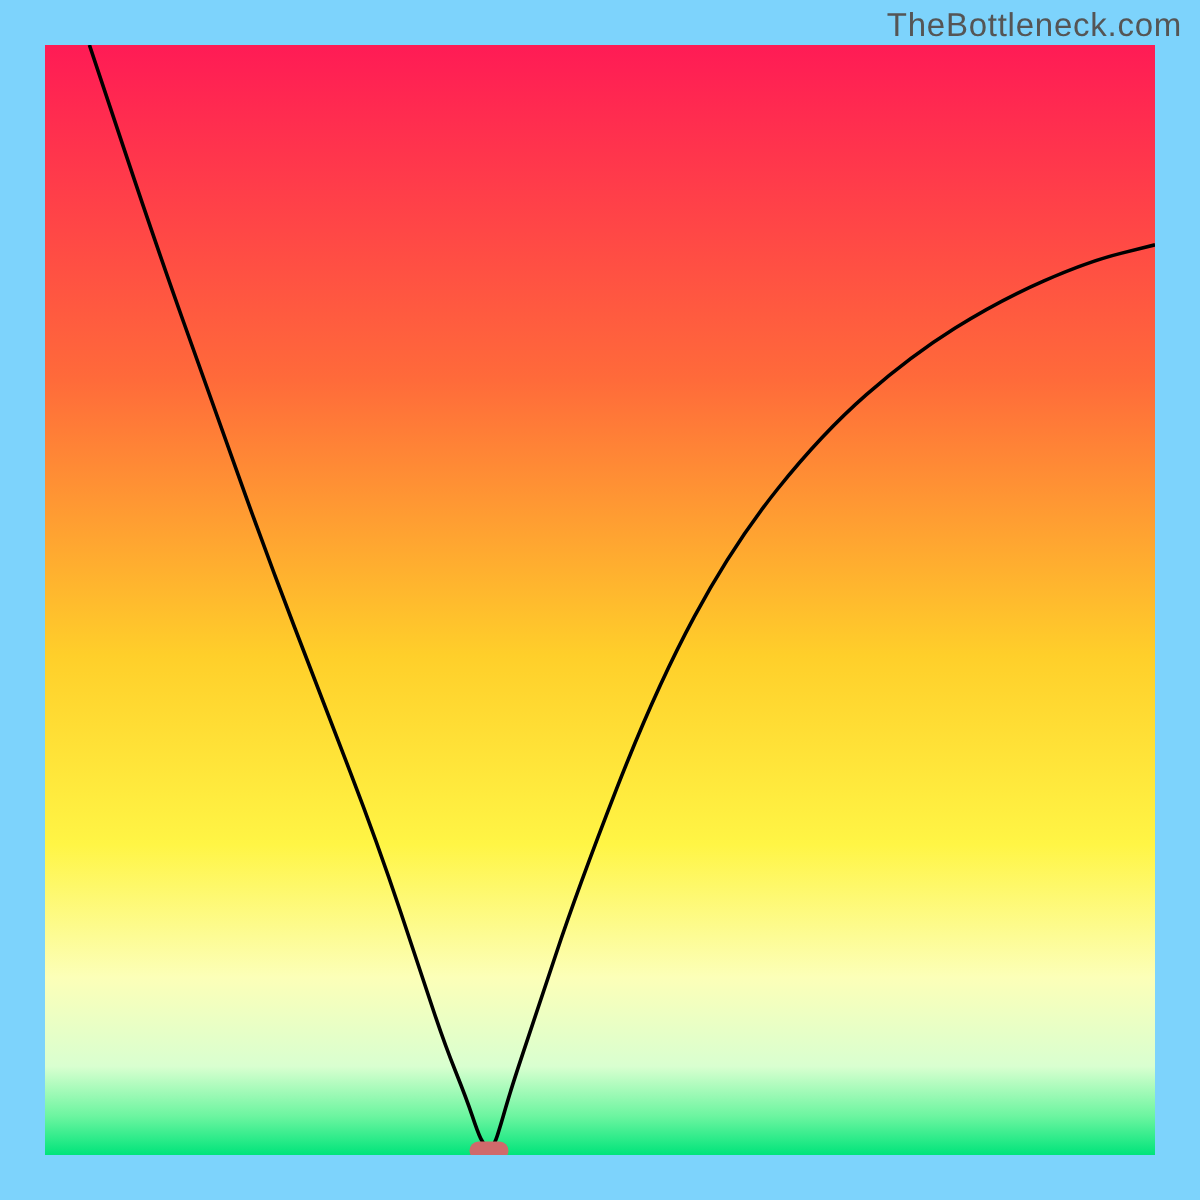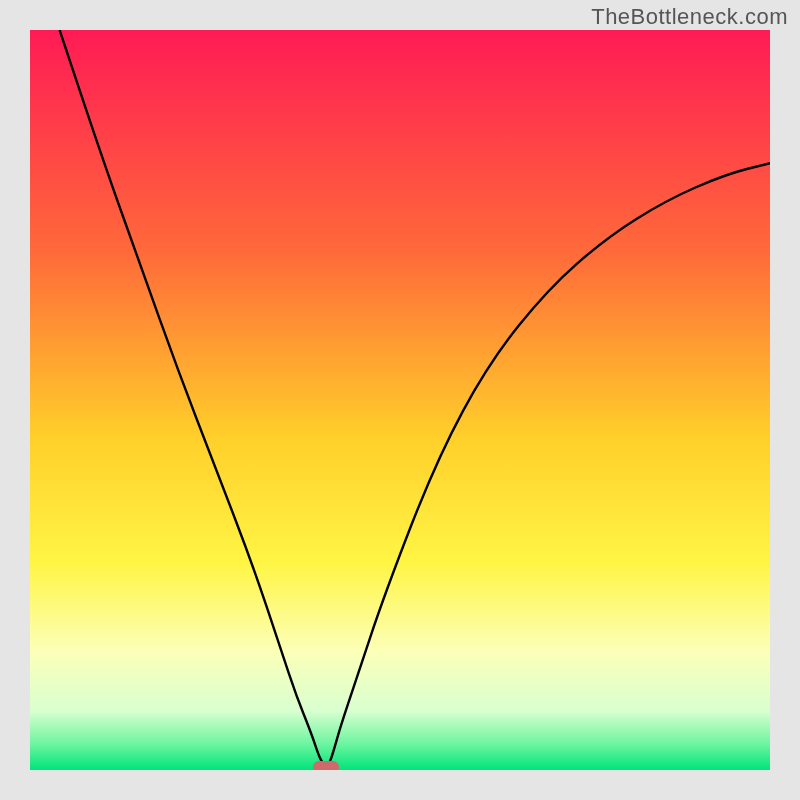--- a/index.html
+++ b/index.html
@@ -8,21 +8,21 @@
     width: 800px;
     height: 800px;
     overflow: hidden;
     background: #000;
     font-family: Arial, Helvetica, sans-serif;
   }
   .frame {
     position: relative;
     width: 800px;
     height: 800px;
-    background: #e5e5e5;
+    background: #7dd3fc;
   }
   .plot {
     position: absolute;
     left: 30px;
     top: 30px;
     width: 740px;
     height: 740px;
     overflow: hidden;
   }
   .watermark {

